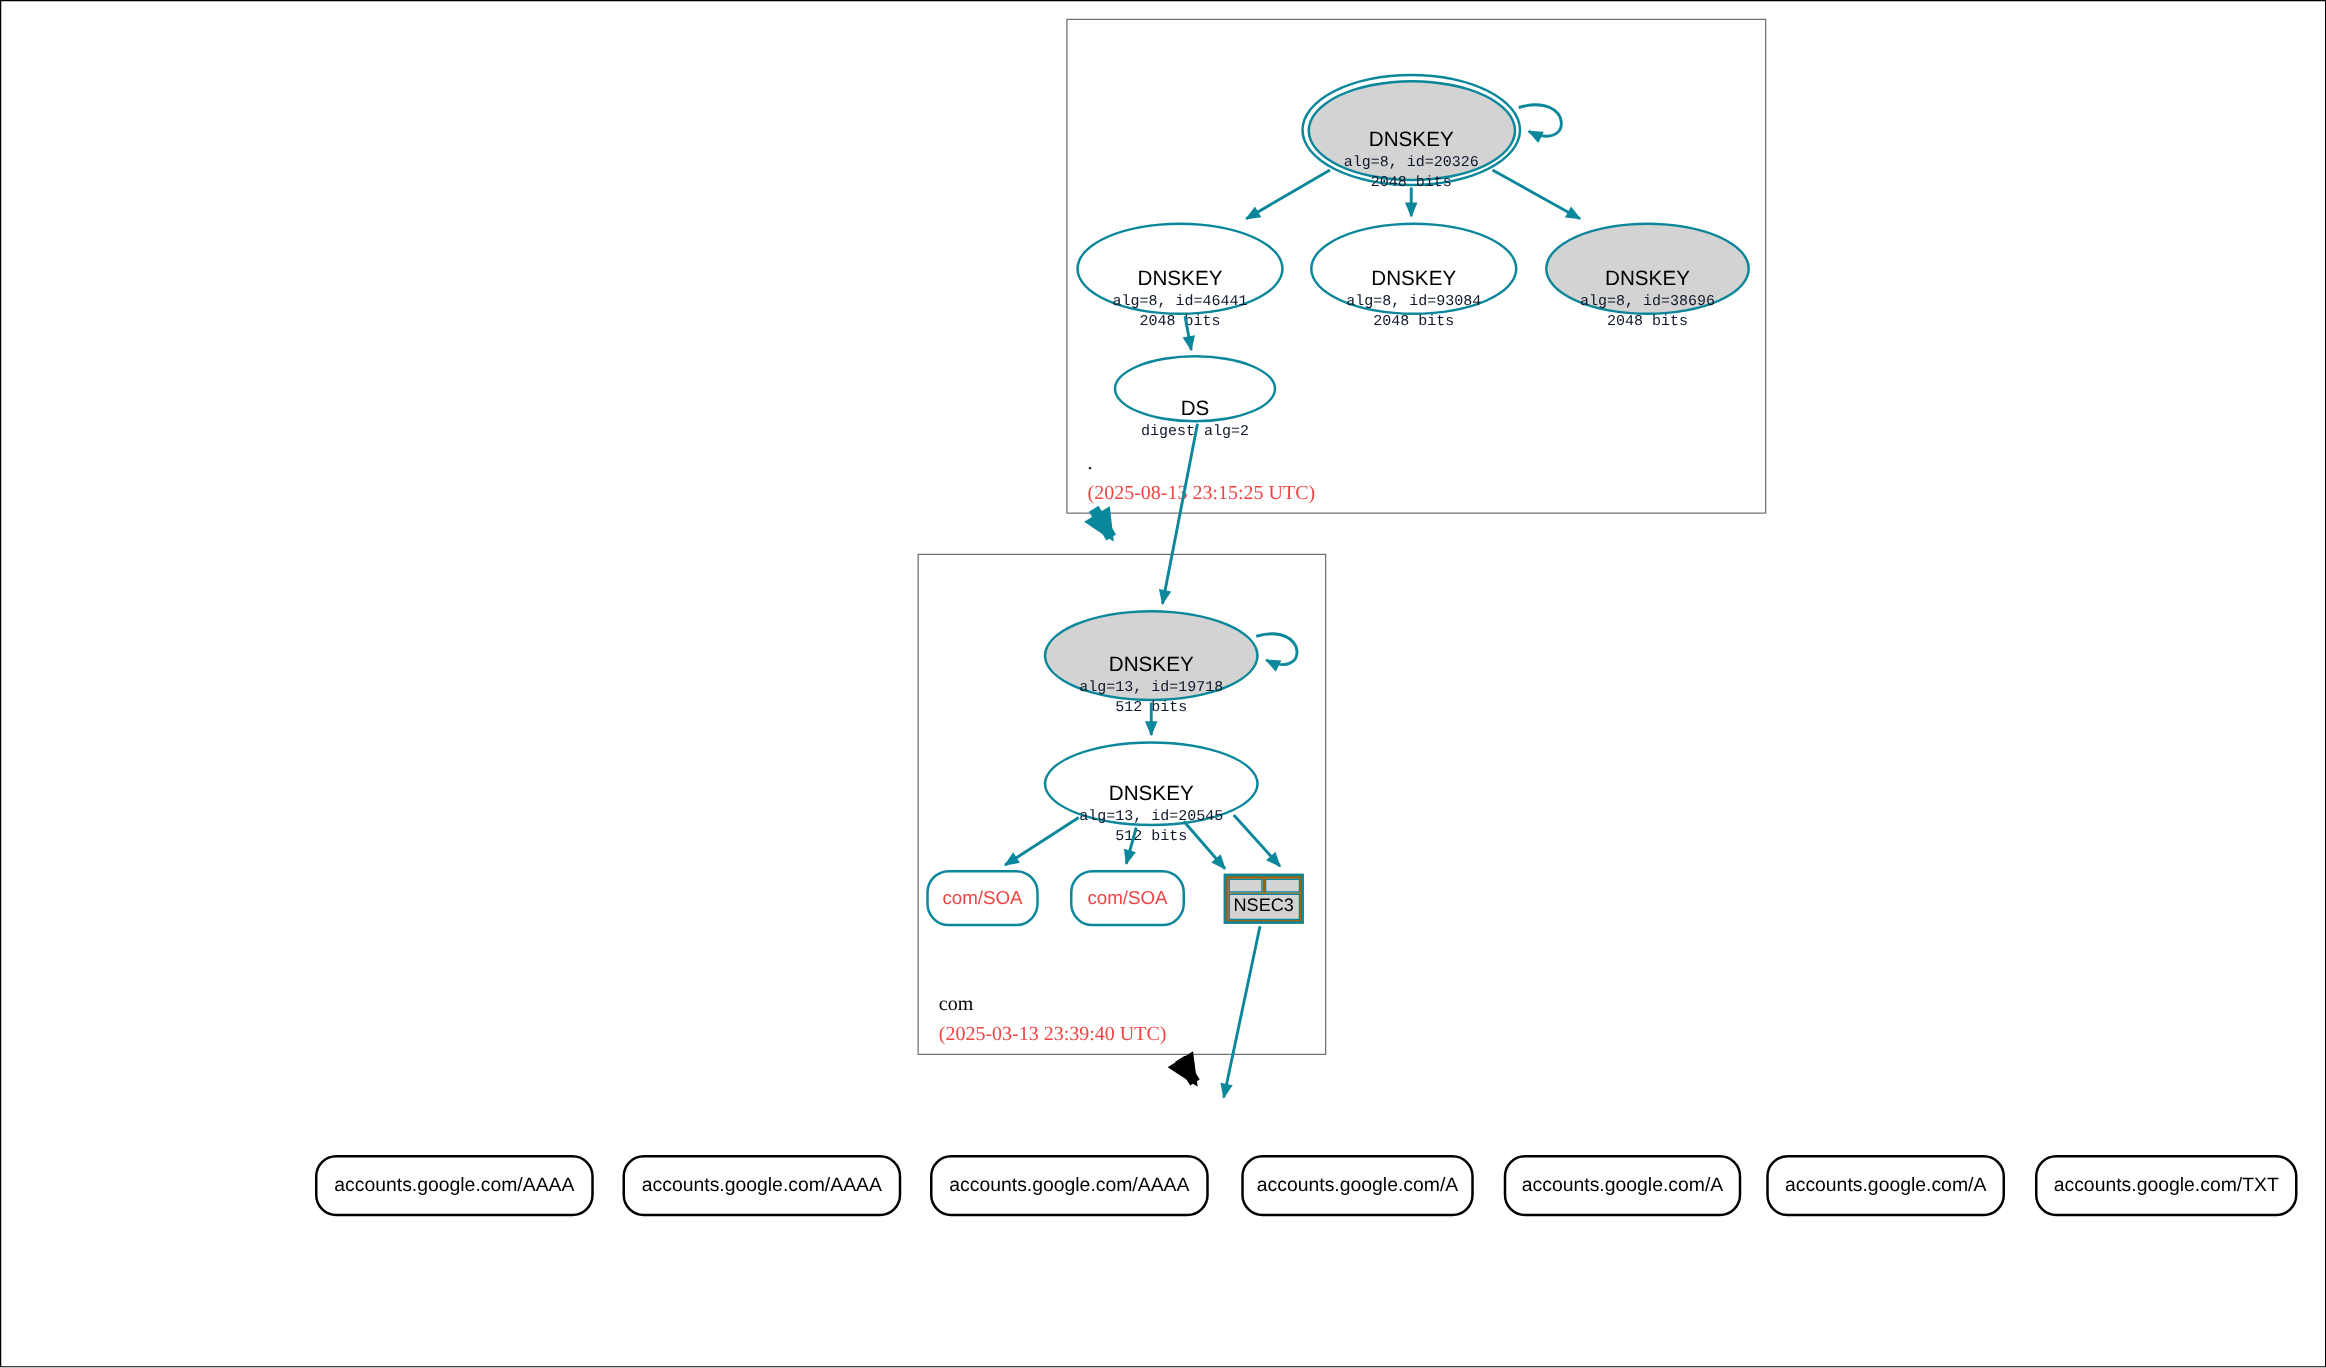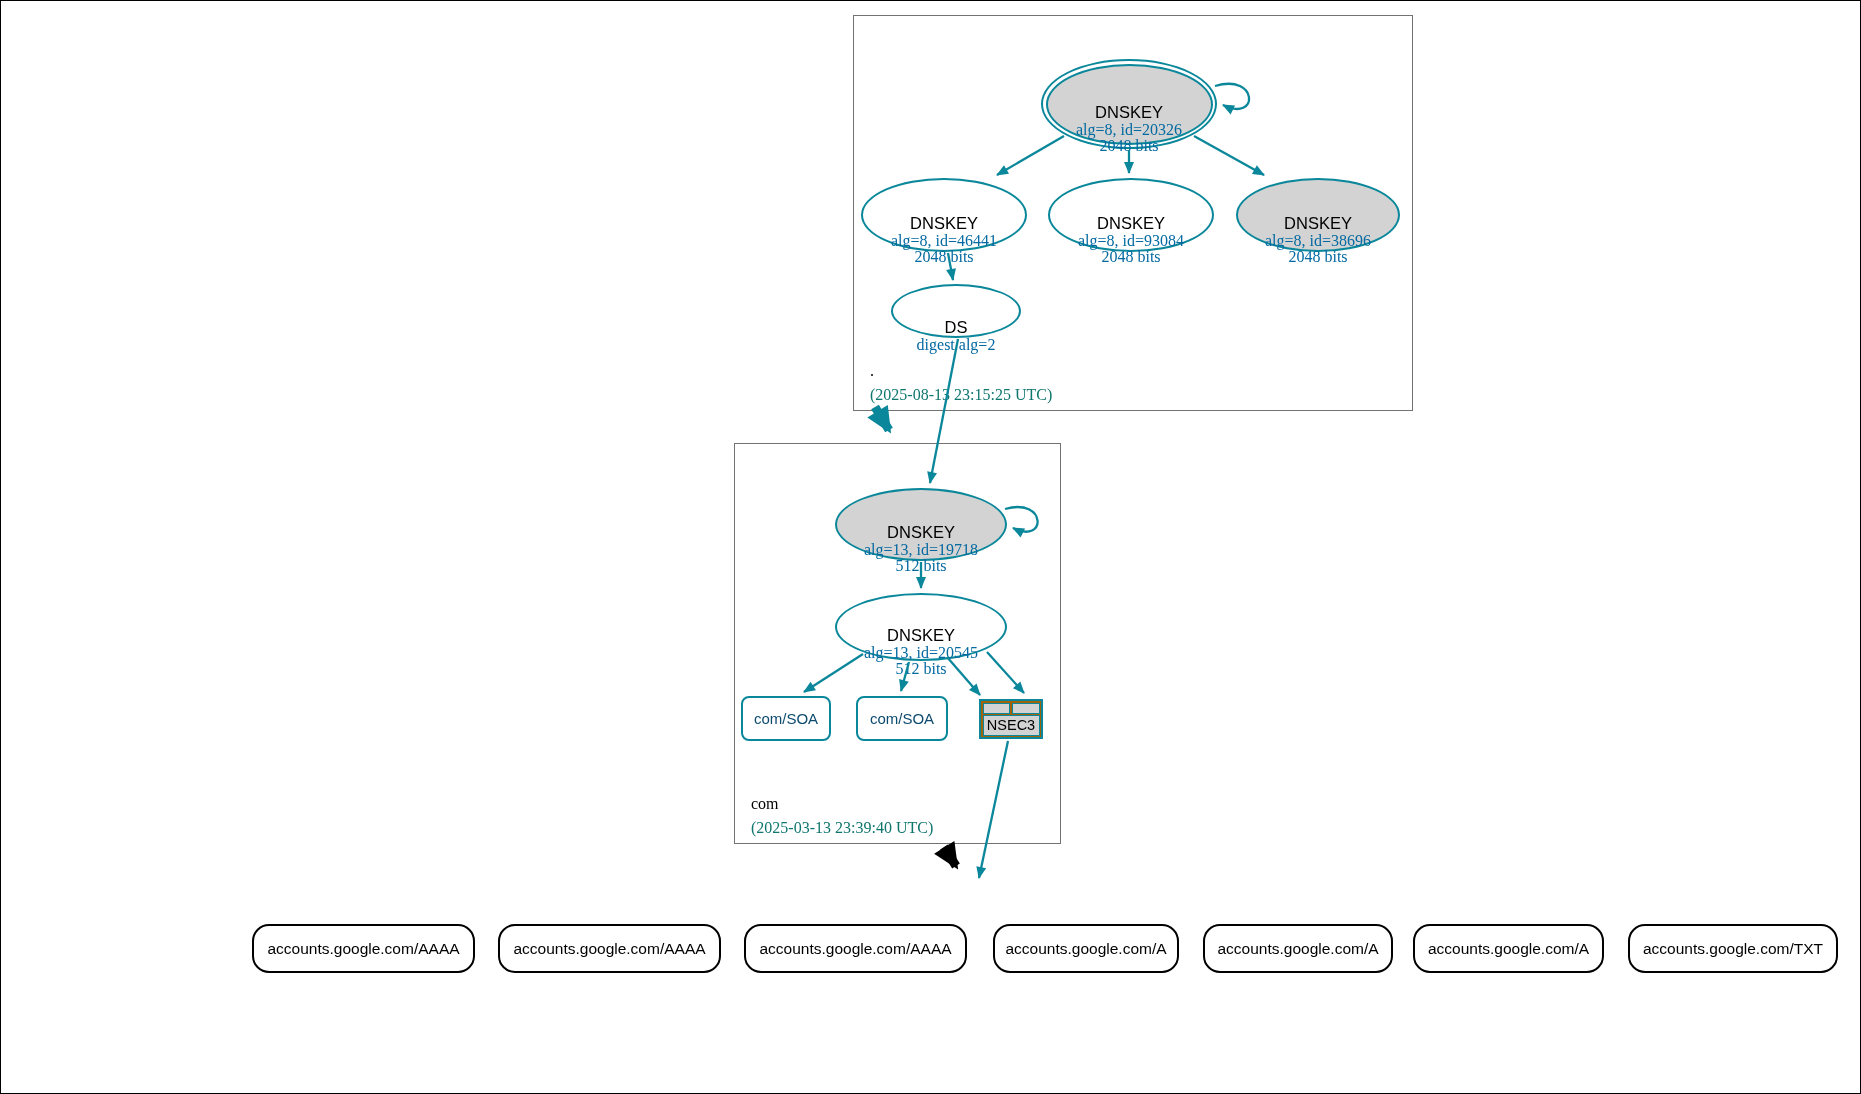--- a/index.html
+++ b/index.html
@@ -14,44 +14,44 @@
   }
   .zone-box{position:absolute;background:transparent;}
   .zone-box.gray{border:1px solid #737373;}
   .zone-box.black{border:2px solid #000;}
   .zone-name{
     position:absolute;left:16px;bottom:30px;
     font-family:"Liberation Serif",serif;font-size:16px;color:#000;
   }
   .zone-ts{
     position:absolute;left:16px;bottom:6px;
-    font-family:"Liberation Serif",serif;font-size:16px;color:#0f766e;
+    font-family:"Liberation Serif",serif;font-size:16px;color:#ef4444;
   }
   .ellipse{
     position:absolute;border:2.5px solid #0a879a;border-radius:50%;
     background:#fff;display:flex;flex-direction:column;align-items:center;justify-content:center;
     text-align:center;z-index:10;
   }
   .ellipse.gray{background:#d3d3d3;}
   .double-ellipse{
     position:absolute;border:2.5px solid #0a879a;border-radius:50%;background:#fff;z-index:10;
   }
   .double-ellipse .inner{
     position:absolute;left:2.5px;top:2.5px;right:2.5px;bottom:2.5px;
     border:2.5px solid #0a879a;border-radius:50%;background:#d3d3d3;
     display:flex;flex-direction:column;align-items:center;justify-content:center;text-align:center;
   }
   .node-title{font-size:16.5px;color:#000;line-height:19px;margin-top:48px;}
   .node-meta,.node-bits{
-    font-family:Liberation Serif, serif;font-size:16px;color:#0369a1;line-height:16px;
+    font-family:Liberation Mono, monospace;font-size:12px;color:#0f172a;line-height:16px;
   }
   .rrect{
-    position:absolute;border:2.5px solid #0a879a;border-radius:8px;background:#fff;
+    position:absolute;border:2.5px solid #0a879a;border-radius:18px;background:#fff;
     display:flex;align-items:center;justify-content:center;
-    font-size:15px;color:#0c4a6e;z-index:10;
+    font-size:15px;color:#ef4444;z-index:10;
   }
   .rrset{
     position:absolute;top:923px;height:49px;
     border:2px solid #000;border-radius:17px;background:#fff;
     display:flex;align-items:center;justify-content:center;
     font-size:15.5px;color:#000;z-index:10;
   }
   .nsec3{
     position:absolute;border:2.5px solid #0a879a;background:#a16207;
     display:flex;flex-direction:column;padding:1.5px;gap:1.5px;z-index:10;

